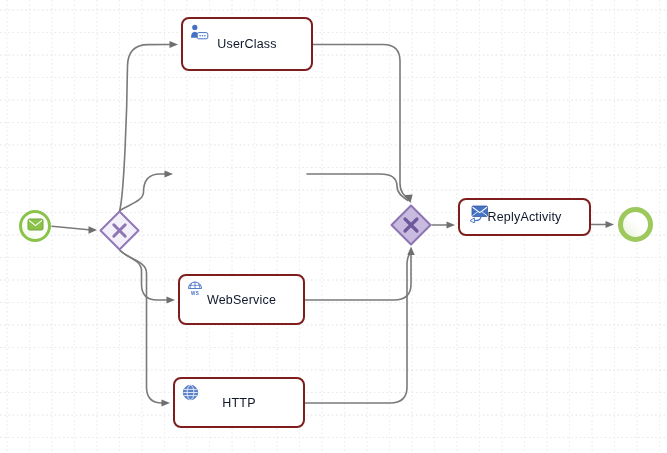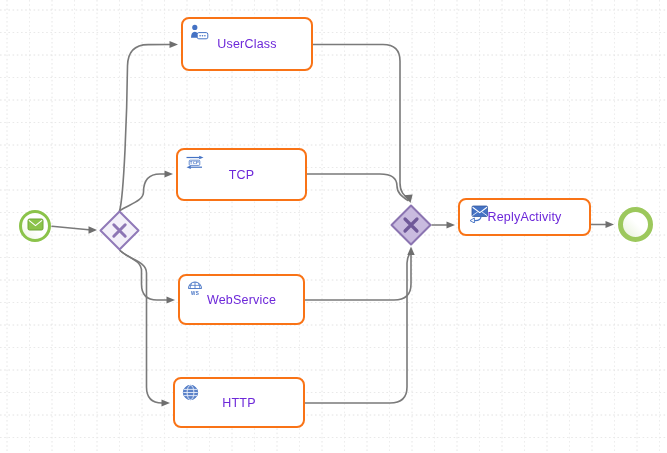--- a/index.html
+++ b/index.html
@@ -5,23 +5,23 @@
   html,body{margin:0;padding:0;background:#fff;}
   .canvas{
     position:relative;width:667px;height:453px;overflow:hidden;
     background:#ffffff;font-family:"Liberation Sans",sans-serif;
   }
   .layer{position:absolute;left:0;top:0;}
   #grid-svg{z-index:0;}
   #flow-svg{z-index:1;}
   .node{position:absolute;z-index:2;box-sizing:border-box;}
   .task{
-    background:#ffffff;border:2px solid #f97316;border-radius:8px;
+    background:#ffffff;border:2px solid #7f1d1d;border-radius:8px;
     display:flex;align-items:center;justify-content:center;
-    color:#6d28d9;font-size:12.5px;letter-spacing:.2px;
+    color:#0f172a;font-size:12.5px;letter-spacing:.2px;
   }
   .task .task-icon{position:absolute;left:7px;top:5px;}
   .task .task-label{pointer-events:none;}
   .gateway{background:transparent;}
   .event-circle{border-radius:50%;}
   .start-event{
     left:19px;top:210px;width:32px;height:32px;
     border:3px solid #8bc34a;background:linear-gradient(225deg,#ffffff 55%,#eef6e2 100%);
     display:flex;align-items:center;justify-content:center;
   }
@@ -167,33 +167,20 @@
         <path d="M1,13.8 Q1,7.8 4.8,7.8 Q8.6,7.8 8.6,13.8 Z" fill="#4472c4"></path>
         <rect x="7.2" y="8.6" width="10.6" height="6.2" rx="1.6" fill="#ffffff" stroke="#4472c4" stroke-width="1"></rect>
         <circle cx="10.1" cy="11.7" r="0.8" fill="#4472c4"></circle>
         <circle cx="12.5" cy="11.7" r="0.8" fill="#4472c4"></circle>
         <circle cx="14.9" cy="11.7" r="0.8" fill="#4472c4"></circle>
       </svg>
     </span>
     <span class="task-label">UserClass</span>
   </div>
 
-  <div class="node task t-tcp">
-    <span class="task-icon">
-      <svg width="19" height="14" viewBox="0 0 19 14">
-        <line x1="1.5" y1="2.5" x2="14.5" y2="2.5" stroke="#4472c4" stroke-width="1.2"></line>
-        <polygon points="18.5,2.5 14.2,0.7 14.2,4.3" fill="#4472c4"></polygon>
-        <rect x="4.2" y="5.2" width="10.6" height="5.2" rx="1" fill="#ffffff" stroke="#4472c4" stroke-width="0.8"></rect>
-        <text x="9.5" y="9.2" font-size="4.4" font-weight="bold" fill="#4472c4" text-anchor="middle" font-family="Liberation Sans, sans-serif">TCP</text>
-        <line x1="17" y1="12.2" x2="5.5" y2="12.2" stroke="#4472c4" stroke-width="1.2"></line>
-        <polygon points="1.5,12.2 5.8,10.4 5.8,14" fill="#4472c4"></polygon>
-      </svg>
-    </span>
-    <span class="task-label">TCP</span>
-  </div>
 
   <div class="node task t-http">
     <span class="task-icon">
       <svg width="17" height="17" viewBox="0 0 17 17">
         <circle cx="8.5" cy="8.5" r="7.2" fill="#5b82c8" stroke="#4472c4" stroke-width="0.8"></circle>
         <ellipse cx="8.5" cy="8.5" rx="3.4" ry="7.2" fill="none" stroke="#e8eef9" stroke-width="0.9"></ellipse>
         <line x1="2" y1="5.4" x2="15" y2="5.4" stroke="#e8eef9" stroke-width="0.9"></line>
         <line x1="1.3" y1="8.5" x2="15.7" y2="8.5" stroke="#e8eef9" stroke-width="0.9"></line>
         <line x1="2" y1="11.6" x2="15" y2="11.6" stroke="#e8eef9" stroke-width="0.9"></line>
       </svg>

